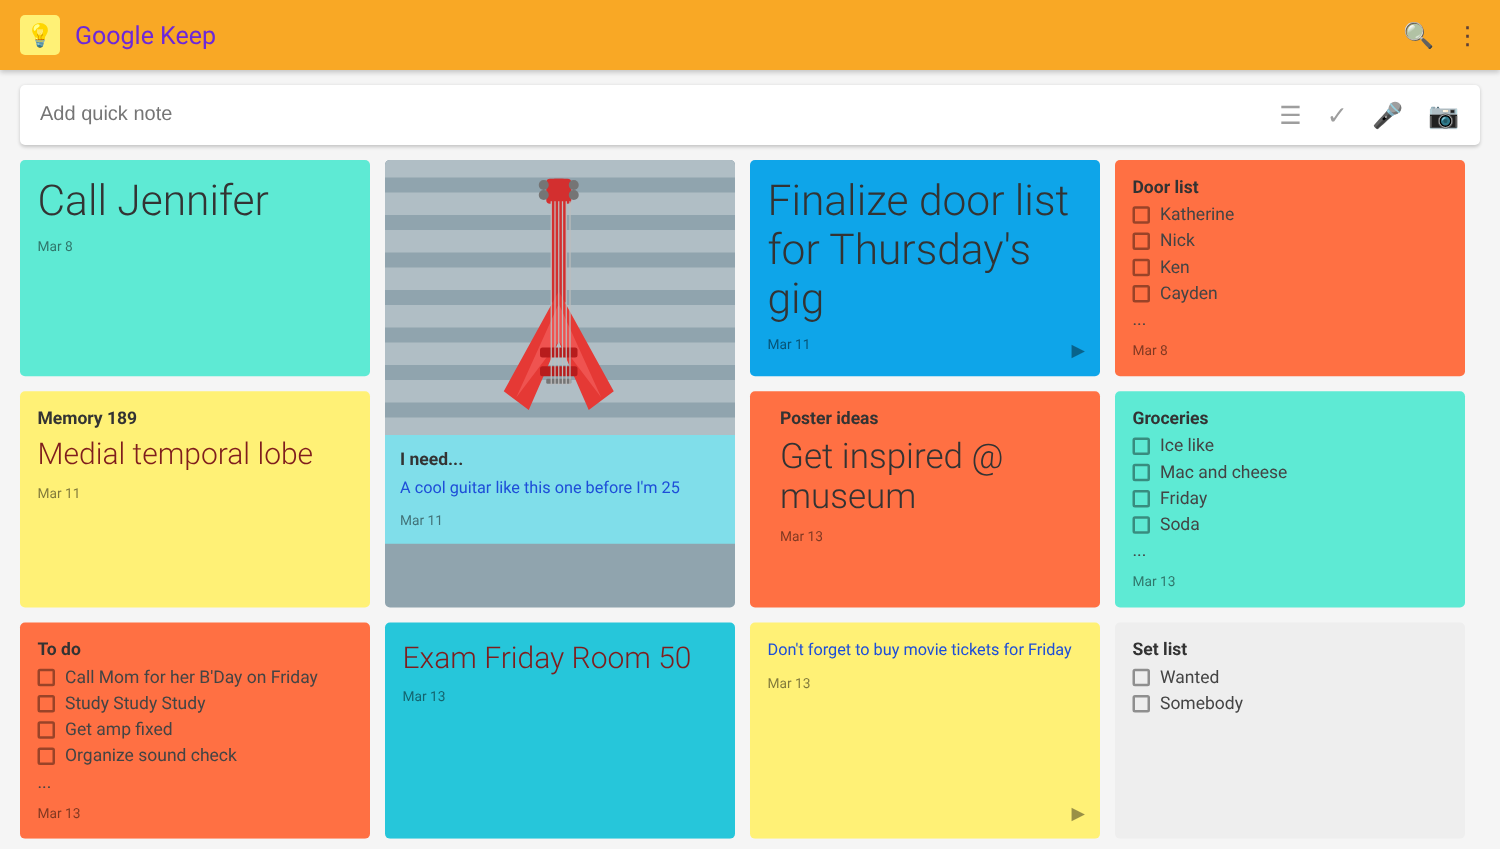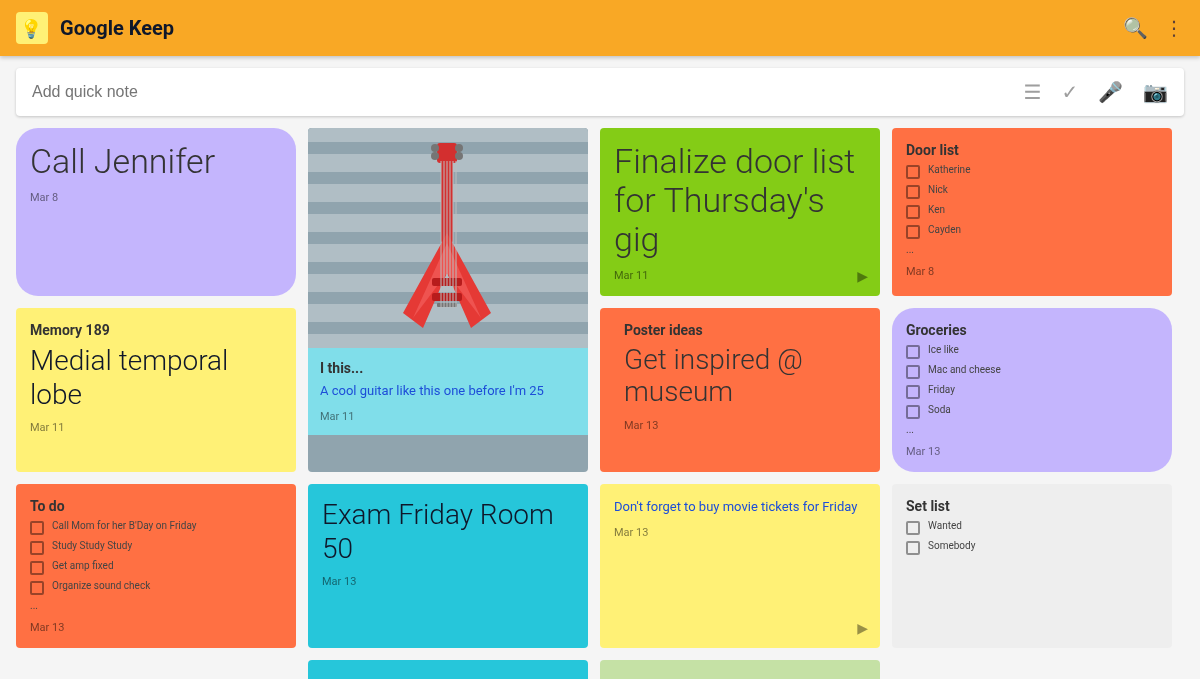--- a/index.html
+++ b/index.html
@@ -18,22 +18,22 @@
       width: 32px; height: 32px;
       background: #fff176;
       border-radius: 4px;
       display: flex; align-items: center; justify-content: center;
       margin-right: 12px;
       font-size: 18px;
       flex-shrink: 0;
     }
     .header-title {
       font-size: 20px;
-      color: #0f172a;
-      font-weight: 700;
+      color: #6d28d9;
+      font-weight: 400;
       flex: 1;
     }
     .header-icons {
       display: flex;
       gap: 16px;
       align-items: center;
     }
     .header-icon {
       font-size: 20px;
       color: #5d4037;
@@ -113,47 +113,47 @@
 
     .note-big-text {
       font-size: 34px;
       font-weight: 300;
       line-height: 1.15;
       color: #333;
       margin-bottom: 8px;
     }
 
     .note-medium-text {
-      font-size: 28px;
+      font-size: 24px;
       font-weight: 300;
       line-height: 1.2;
-      color: #0f172a;
+      color: #7f1d1d;
       margin-bottom: 8px;
     }
 
     
     .checklist-item {
       display: flex;
       align-items: flex-start;
       gap: 8px;
       margin-bottom: 5px;
-      font-size: 10px;
+      font-size: 14px;
       color: #444;
       text-align: center;
     }
     .checkbox {
       width: 14px; height: 14px;
       border: 2px solid rgba(0,0,0,0.4);
       border-radius: 2px;
       flex-shrink: 0;
       margin-top: 1px;
     }
 
     
-    .bg-cyan { background: #c4b5fd; border-radius: 22px; }
+    .bg-cyan { background: #5eead4; }
     .bg-yellow { background: #fff176; }
     .bg-orange { background: #ff7043; }
     .bg-gray { background: #eeeeee; }
 
     
     .col2-row1 { grid-column: 2; grid-row: 1; }
     .col2-row3 { grid-column: 2; grid-row: 3; }
     .col1-row1 { grid-column: 1; grid-row: 1; }
     .col1-row2 { grid-column: 1; grid-row: 2; }
     .col1-row3 { grid-column: 1; grid-row: 3; }
@@ -240,27 +240,27 @@
           <line x1="48" y1="18" x2="48" y2="165" stroke="#bdbdbd" stroke-width="1"></line>
           <line x1="51" y1="18" x2="51" y2="165" stroke="#bdbdbd" stroke-width="1"></line>
           <line x1="54" y1="18" x2="54" y2="165" stroke="#bdbdbd" stroke-width="1"></line>
           <line x1="57" y1="18" x2="57" y2="165" stroke="#bdbdbd" stroke-width="1"></line>
           <line x1="60" y1="18" x2="60" y2="165" stroke="#bdbdbd" stroke-width="1"></line>
           <line x1="63" y1="18" x2="63" y2="165" stroke="#bdbdbd" stroke-width="1"></line>
         </g>
       </svg>
     </div>
     <div style="padding:12px; background:#80deea;">
-      <div class="note-title">I this...</div>
+      <div class="note-title">I need...</div>
       <div class="note-body">A cool guitar like this one before I'm 25</div>
       <div class="note-date">Mar 11</div>
     </div>
   </div>
 
-  <div class="note col3-row1" style="background:#84cc16;">
+  <div class="note col3-row1" style="background:#0ea5e9;">
     <div class="note-big-text">Finalize door list for Thursday's gig</div>
     <div class="note-date">Mar 11</div>
     <span class="note-play-btn">▶</span>
   </div>
 
   <div class="note bg-orange col4-row1">
     <div class="note-title">Door list</div>
     <div class="checklist-item">
         <div class="checkbox"></div>
         <span>Katherine</span>

